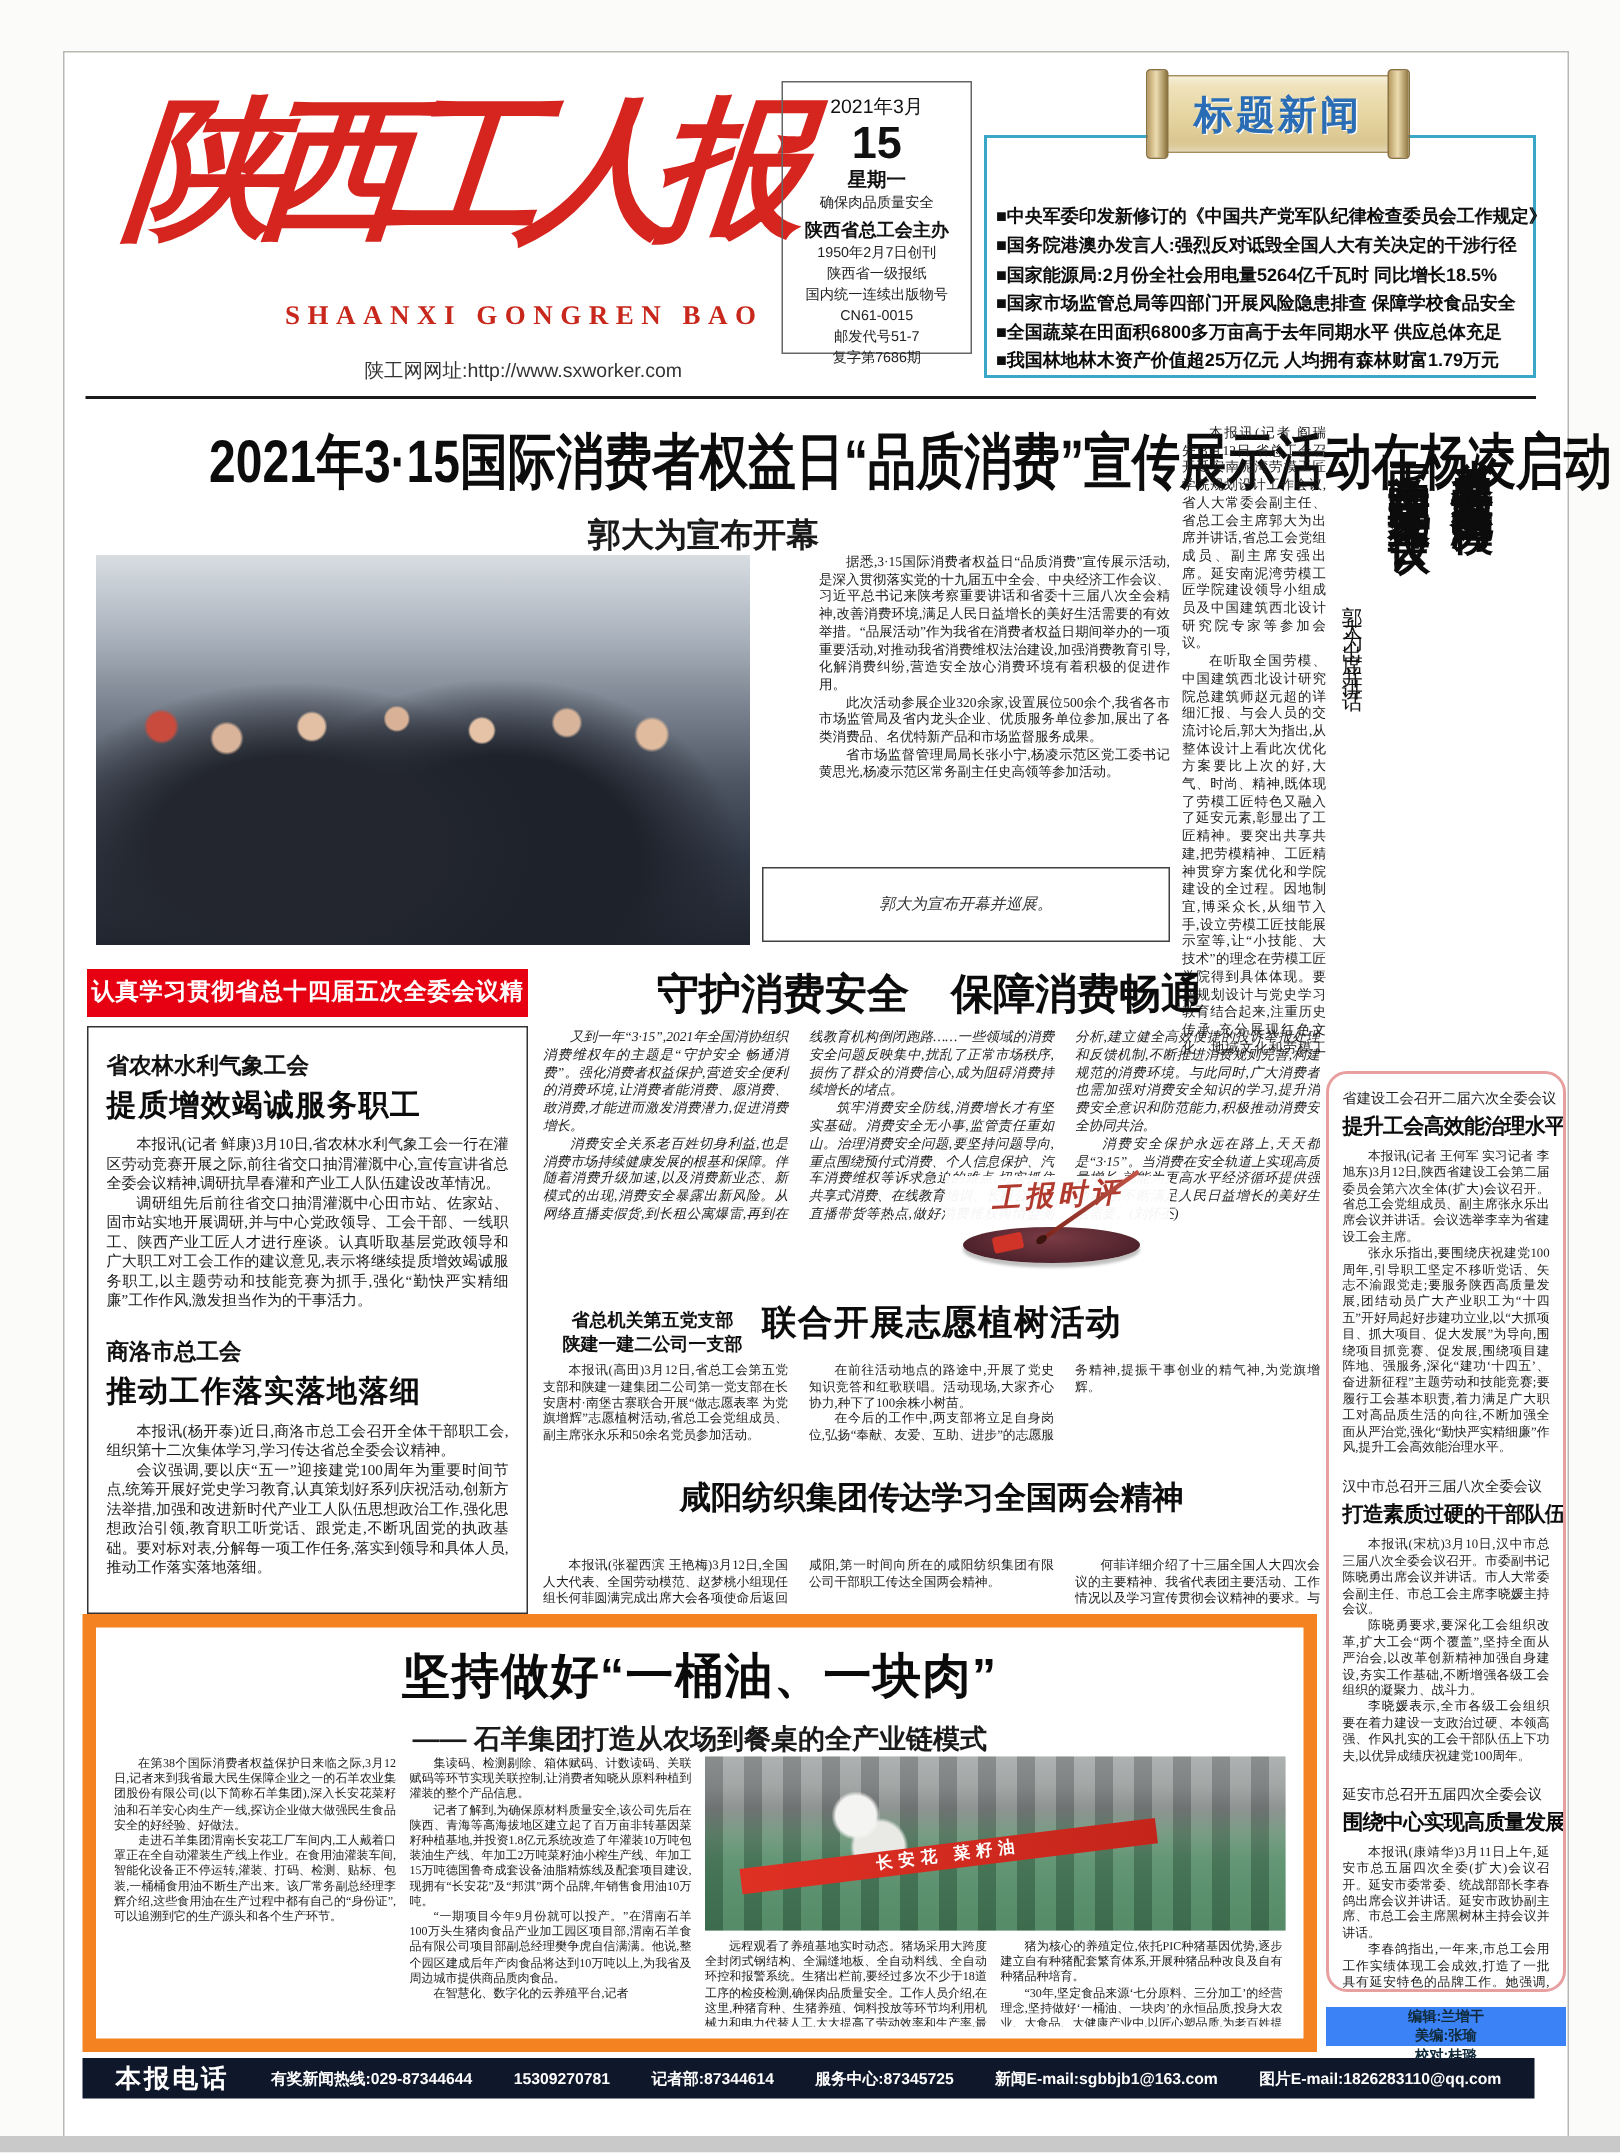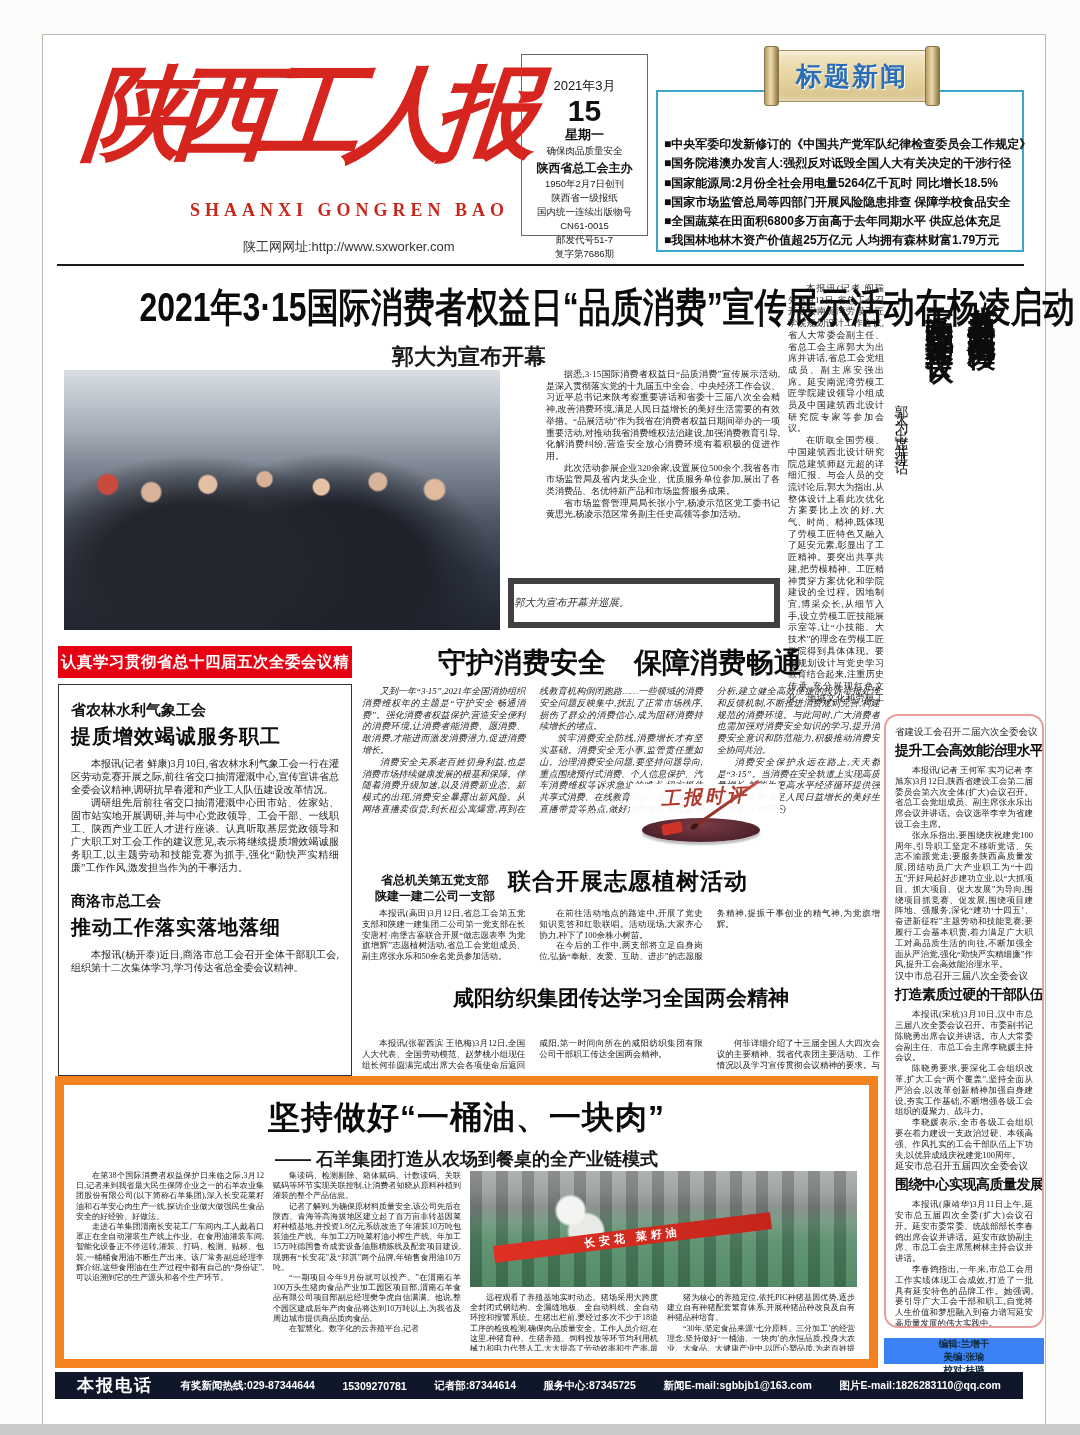--- a/index.html
+++ b/index.html
@@ -12,21 +12,21 @@
   .frame { left:42px; top:34px; width:1004px; height:1392px; border:1px solid #b9b9b3; background:#fff; }
   .bottom-strip { left:0; top:1424px; width:1080px; height:11px; background:#c9c9c9; }
   
   .mast-title { left:84px; top:50px; width:450px; font-size:102px; line-height:1.25; color:#d6251e;
     font-family:"Liberation Serif","DejaVu Serif",serif; font-weight:bold; font-style:italic;
     letter-spacing:-14px; transform:skewX(-5deg); }
   .mast-pinyin { left:190px; top:200px; font-size:18px; letter-spacing:5px; color:#c8281c; font-weight:bold;
     font-family:"Liberation Serif",serif; }
   .mast-site { left:243px; top:238px; font-size:13px; color:#333; }
   
-  .datebox { left:521px; top:54px; width:127px; height:182px; border:1px solid #666; text-align:center; color:#111; padding-top:22px; }
+  .datebox { left:521px; top:54px; width:127px; height:182px; border:1px solid #666; text-align:center; color:#111; padding-top:7px; }
   .db-ym { font-size:13px; }
   .db-day { font-size:30px; font-weight:bold; line-height:31px; }
   .db-wd { font-size:13px; font-weight:bold; }
   .db-s { font-size:9.5px; line-height:14px; color:#222; }
   .db-sponsor { font-size:12px; font-weight:bold; line-height:17px; margin-top:2px; }
   
   .newsbox { left:656px; top:90px; width:368px; height:162px; border:2px solid #3aa7c7; background:#fff; }
   .scroll { left:772px; top:50px; width:160px; height:52px;
     background:linear-gradient(180deg,#f2e7c4 0%,#e6d4a0 55%,#d5c089 100%);
     border:1px solid #a8905e; border-radius:5px; box-shadow:inset 0 0 8px rgba(255,255,255,.8); }
@@ -47,22 +47,22 @@
       radial-gradient(circle at 10% 44%, #c84b3e 0 2.2%, transparent 2.8%),
       radial-gradient(circle at 20% 47%, #d9b49a 0 2.4%, transparent 3%),
       radial-gradient(circle at 33% 44%, #e3c0a4 0 2.6%, transparent 3.2%),
       radial-gradient(circle at 46% 42%, #d8b197 0 2.6%, transparent 3.2%),
       radial-gradient(circle at 59% 45%, #e6c3a6 0 2.6%, transparent 3.2%),
       radial-gradient(circle at 72% 43%, #d8b49b 0 2.4%, transparent 3%),
       radial-gradient(circle at 85% 46%, #e0bb9e 0 2.4%, transparent 3%),
       radial-gradient(ellipse at 30% 75%, #23262e 0 22%, transparent 40%),
       radial-gradient(ellipse at 62% 78%, #1e222b 0 24%, transparent 42%),
       linear-gradient(180deg,#d8dde2 0%,#c2c9d1 10%,#a7afba 22%,#7c8591 38%,#4e5663 58%,#303744 78%,#20252f 100%); }
-  .caption-box { left:508px; top:578px; width:272px; height:50px; border:6px solid #404040;
-    display:flex; align-items:center; }
+  .caption-box { left:508px; top:578px; width:272px; height:50px; border:1px solid #404040;
+    display:flex; align-items:center; justify-content:center; }
   .caption-box span { font-size:10.5px; font-style:italic; color:#333; font-family:"Liberation Serif",serif; }
   .lead-body { left:546px; top:369px; width:234px; height:202px; overflow:hidden; }
   .lead-body p { font-size:9px; line-height:11.7px; }
   
   .nn-body { left:788px; top:283px; width:96px; height:420px; overflow:hidden; }
   .nn-body p { font-size:9px; line-height:11.7px; }
   .nn-kicker { left:893px; top:393px; writing-mode:vertical-rl; font-size:14px; letter-spacing:8px; color:#111; }
   .nn-h2 { left:920px; top:287px; writing-mode:vertical-rl; font-size:28px; font-weight:900; letter-spacing:4px; color:#0c0c0c; height:416px; }
   .nn-h1 { left:962px; top:284px; writing-mode:vertical-rl; font-size:28px; font-weight:900; letter-spacing:3px; color:#0c0c0c; height:420px; }
   
@@ -88,21 +88,21 @@
   
   .tree-kicker { left:364px; top:872px; width:142px; text-align:center; font-size:12px; font-weight:bold; line-height:16px; color:#111; }
   .tree-head { left:508px; top:866px; font-size:23px; font-weight:900; color:#0c0c0c; letter-spacing:1px; }
   .tree-body { left:362px; top:908px; width:518px; height:92px; column-count:3; column-gap:14px; overflow:hidden; }
   .tree-body p, .xy-body p { font-size:8.5px; line-height:10.8px; }
   .xy-head { left:362px; top:984px; width:518px; text-align:center; font-size:21px; font-weight:900; color:#0c0c0c; }
   .xy-body { left:362px; top:1038px; width:518px; height:38px; column-count:3; column-gap:14px; overflow:hidden; }
   
   .pink-box { left:884px; top:714px; width:160px; height:614px; border:2px solid #e79f9f; border-radius:14px;
     padding:6px 9px; overflow:hidden; background:#fff; }
-  .pink-box .kick { font-size:9.5px; color:#222; margin-top:0; white-space:nowrap; }
+  .pink-box .kick { font-size:9.5px; color:#222; margin-top:15px; white-space:nowrap; }
   .pink-box .phead { font-size:14px; font-weight:900; color:#0c0c0c; letter-spacing:-0.5px; margin:3px 0 5px; white-space:nowrap; }
   .pink-box p { font-size:8.5px; line-height:10.8px; }
   .ed-bar { left:884px; top:1338px; width:160px; height:26px; background:#3b82f6; display:flex;
     justify-content:space-between; align-items:center; padding:0 5px;flex-direction:column; }
   .ed-bar span { font-size:9.5px; font-weight:bold; color:#102a3a; white-space:nowrap; }
   
   .orange-box { left:55px; top:1076px; width:823px; height:292px; border:9px solid #f58220; background:#fff; }
   .f-head { margin-top:11px; text-align:center; font-size:32px; font-weight:900; color:#0b0b0b; letter-spacing:1px; }
   .f-sub { margin-top:7px; text-align:center; font-size:18px; font-weight:600; color:#1a1a1a; }
   .f-cols { position:absolute; left:12px; top:86px; width:781px; height:180px; display:flex; gap:9px; overflow:hidden; }
@@ -183,20 +183,21 @@
 
 <div class="abs left-banner">认真学习贯彻省总十四届五次全委会议精神</div>
 <div class="abs left-box bodytxt">
   <div class="kick">省农林水利气象工会</div>
   <div class="lhead">提质增效竭诚服务职工</div>
   <p>本报讯(记者 鲜康)3月10日,省农林水利气象工会一行在灌区劳动竞赛开展之际,前往省交口抽渭灌溉中心,宣传宣讲省总全委会议精神,调研抗旱春灌和产业工人队伍建设改革情况。</p>
   <p>调研组先后前往省交口抽渭灌溉中心田市站、佐家站、固市站实地开展调研,并与中心党政领导、工会干部、一线职工、陕西产业工匠人才进行座谈。认真听取基层党政领导和广大职工对工会工作的建议意见,表示将继续提质增效竭诚服务职工,以主题劳动和技能竞赛为抓手,强化“勤快严实精细廉”工作作风,激发担当作为的干事活力。</p>
   <div class="kick" style="margin-top:18px">商洛市总工会</div>
   <div class="lhead">推动工作落实落地落细</div>
   <p>本报讯(杨开泰)近日,商洛市总工会召开全体干部职工会,组织第十二次集体学习,学习传达省总全委会议精神。</p>
+  <p>会议强调,要以庆“五一”迎接建党100周年为重要时间节点,统筹开展好党史学习教育,认真策划好系列庆祝活动,创新方法举措,加强和改进新时代产业工人队伍思想政治工作,强化思想政治引领,教育职工听党话、跟党走,不断巩固党的执政基础。要对标对表,分解每一项工作任务,落实到领导和具体人员,推动工作落实落地落细。</p>
 </div>
 
 <div class="abs ed-head">守护消费安全　保障消费畅通</div>
 <div class="abs ed-cols bodytxt kai">
   <p>又到一年“3·15”,2021年全国消协组织消费维权年的主题是“守护安全 畅通消费”。强化消费者权益保护,营造安全便利的消费环境,让消费者能消费、愿消费、敢消费,才能进而激发消费潜力,促进消费增长。</p>
   <p>消费安全关系老百姓切身利益,也是消费市场持续健康发展的根基和保障。伴随着消费升级加速,以及消费新业态、新模式的出现,消费安全暴露出新风险。从网络直播卖假货,到长租公寓爆雷,再到在线教育机构倒闭跑路……一些领域的消费安全问题反映集中,扰乱了正常市场秩序,损伤了群众的消费信心,成为阻碍消费持续增长的堵点。</p>
   <p>筑牢消费安全防线,消费增长才有坚实基础。消费安全无小事,监管责任重如山。治理消费安全问题,要坚持问题导向,重点围绕预付式消费、个人信息保护、汽车消费维权等诉求急迫的难点,切实抓住共享式消费、在线教育培训、长租公寓、直播带货等热点,做好消费维权舆情监测分析,建立健全高效便捷的投诉举报处理和反馈机制,不断推进消费规则完善,构建规范的消费环境。与此同时,广大消费者也需加强对消费安全知识的学习,提升消费安全意识和防范能力,积极推动消费安全协同共治。</p>
   <p>消费安全保护永远在路上,天天都是“3·15”。当消费在安全轨道上实现高质量增长,就能为更高水平经济循环提供强劲动力,不断满足人民日益增长的美好生活需要。(刘怀丕)</p>
 </div>
 <div class="abs stamp">

